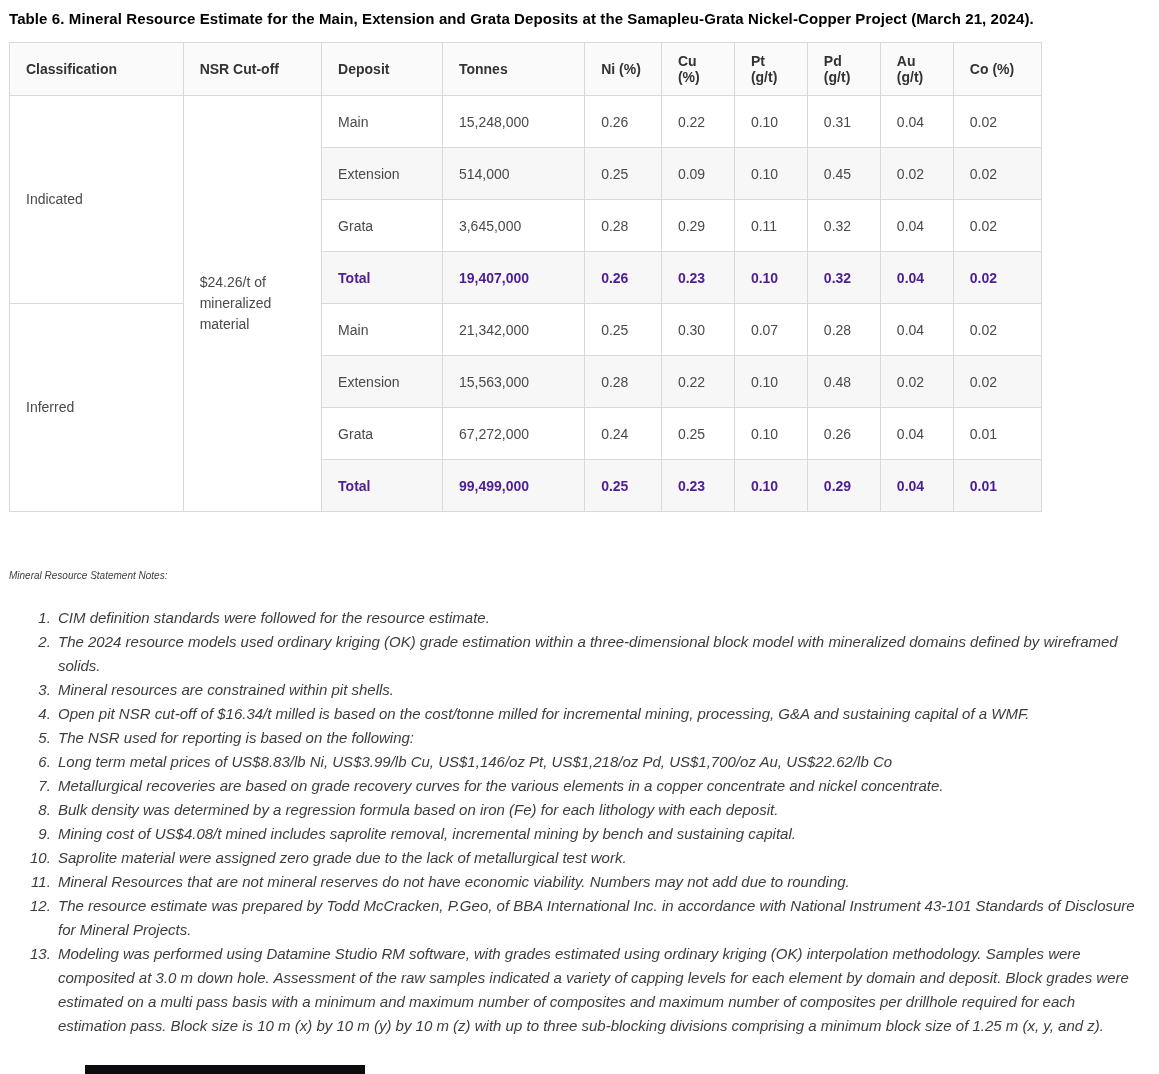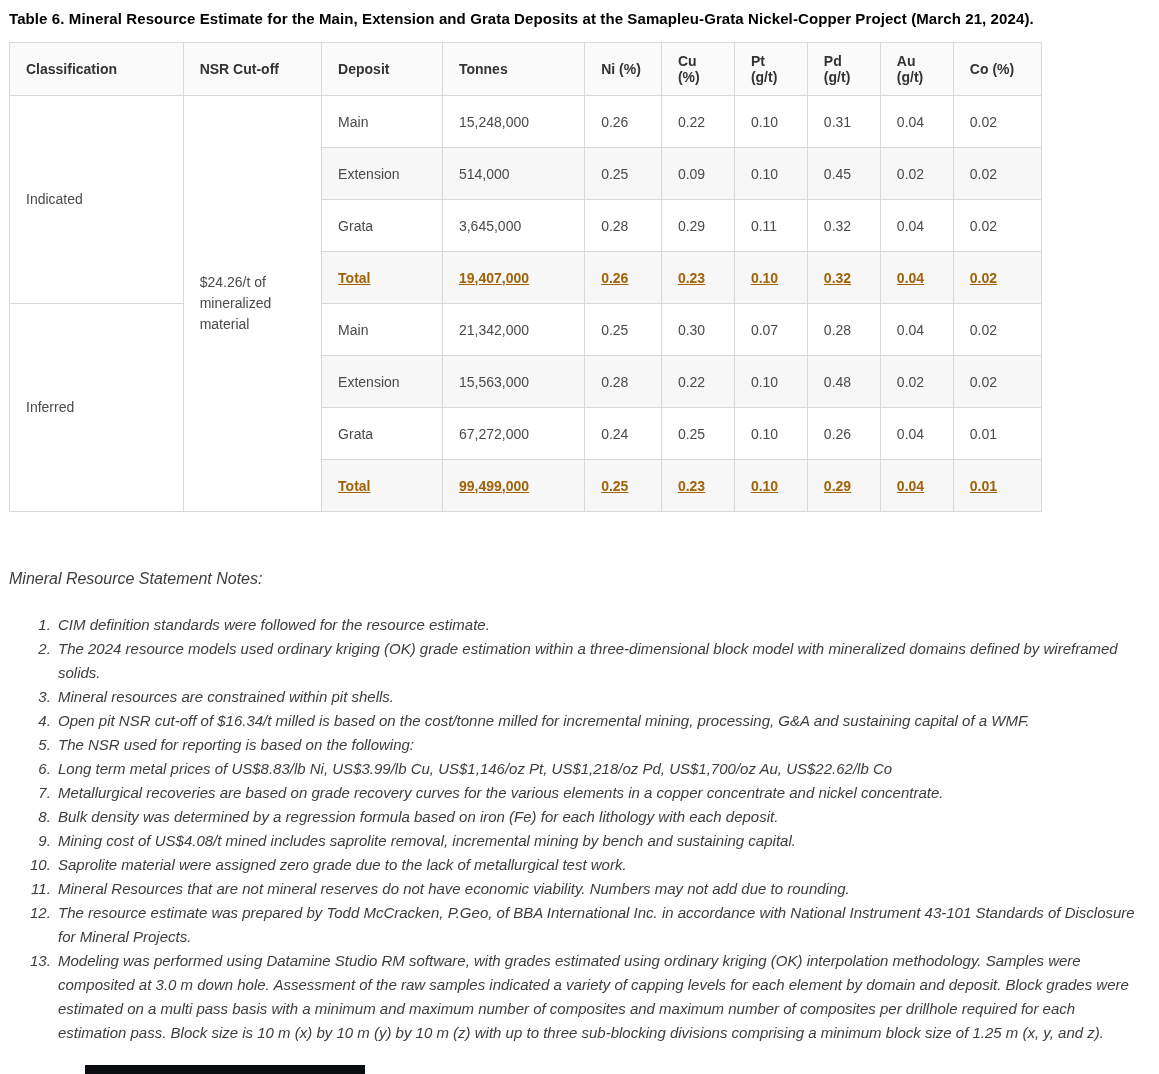--- a/index.html
+++ b/index.html
@@ -30,28 +30,28 @@
   }
   table.mre th {
     background: #fafafa; font-weight: bold; color: #333333;
   }
   table.mre td { color: #4a4a4a; background: #ffffff; }
   tr.striped td { background: #f7f7f7; }
   td.span-cell {
     vertical-align: top; padding-top: 18px; background: #ffffff !important;
     line-height: 21px;
   }
-  tr.total-row td { font-weight: bold; color: #a16207; text-decoration: underline; }
+  tr.total-row td { font-weight: bold; color: #4c1d95; }
   .notes {
     margin-top: 58px;
     font-style: italic;
     color: #3d3d3d;
     font-size: 15px;
   }
-  .notes-heading { font-size: 16px; margin: 0 0 0 0; }
+  .notes-heading { font-size: 10px; margin: 0 0 0 0; }
   ol.notes-list {
     margin: 25px 0 0 0;
     padding-left: 46px;
   }
   ol.notes-list li {
     line-height: 24px;
     padding-left: 3px;
     margin: 0;
     max-width: 1085px;
   }

